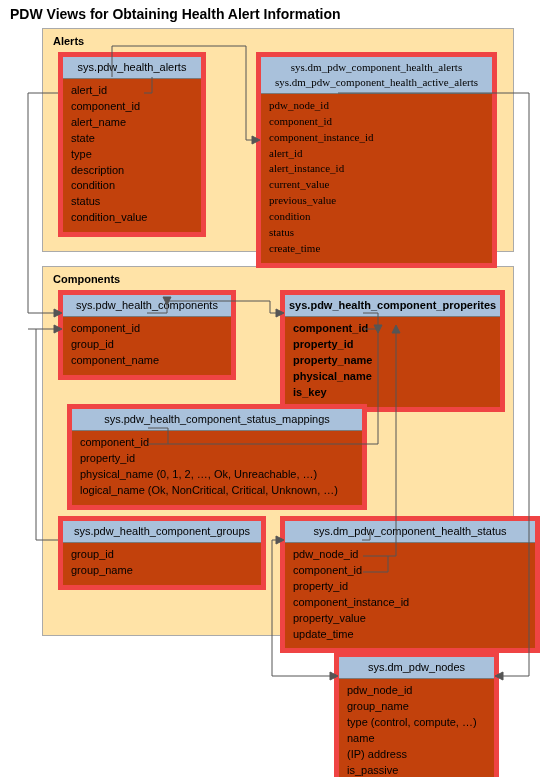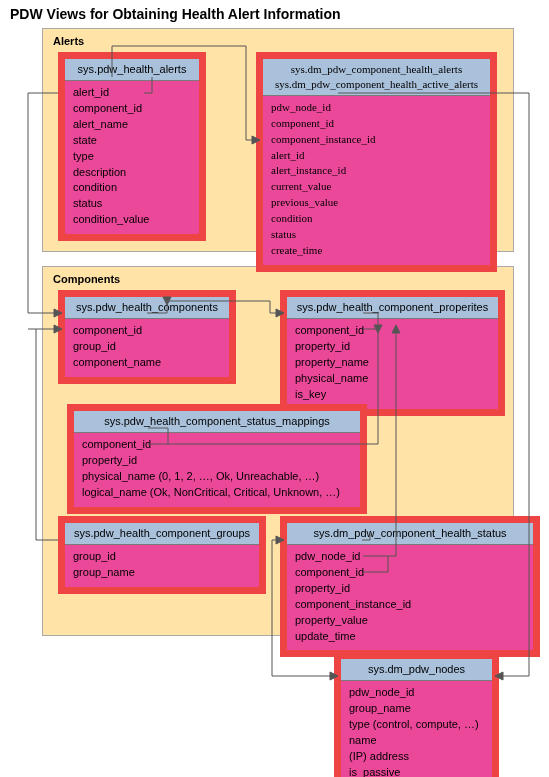--- a/index.html
+++ b/index.html
@@ -27,22 +27,22 @@
     box-sizing: border-box;
   }
   .section-label {
     font-weight: bold;
     position: absolute;
     left: 10px;
     top: 6px;
   }
   .entity {
     position: absolute;
-    background: #ec4899;
-    border: 7px solid #ef4444;
+    background: #c2410c;
+    border: 5px solid #ef4444;
     box-sizing: border-box;
   }
   .entity-header {
     background: #a9c1db;
     border-bottom: 1px solid #7a7a7a;
     text-align: center;
     padding: 3px 4px;
     line-height: 1.35;
   }
   .entity-header div { white-space: nowrap; }
@@ -120,21 +120,21 @@
   <div class="entity-header">
     <div>sys.pdw_health_components</div>
   </div>
   <div class="entity-body">
     <div class="col">component_id</div>
     <div class="col">group_id</div>
     <div class="col">component_name</div>
   </div>
 </div>
 
-<div class="entity" style="left:280px; top:290px; width:225px;">
+<div class="entity" style="left:280px; top:290px; width:225px;font-weight:bold;">
   <div class="entity-header">
     <div>sys.pdw_health_component_properites</div>
   </div>
   <div class="entity-body">
     <div class="col">component_id</div>
     <div class="col">property_id</div>
     <div class="col">property_name</div>
     <div class="col">physical_name</div>
     <div class="col">is_key</div>
   </div>

